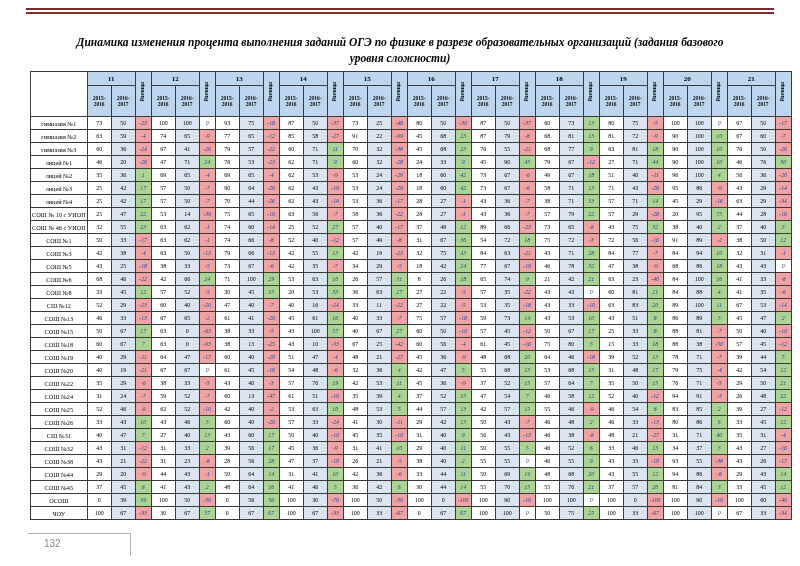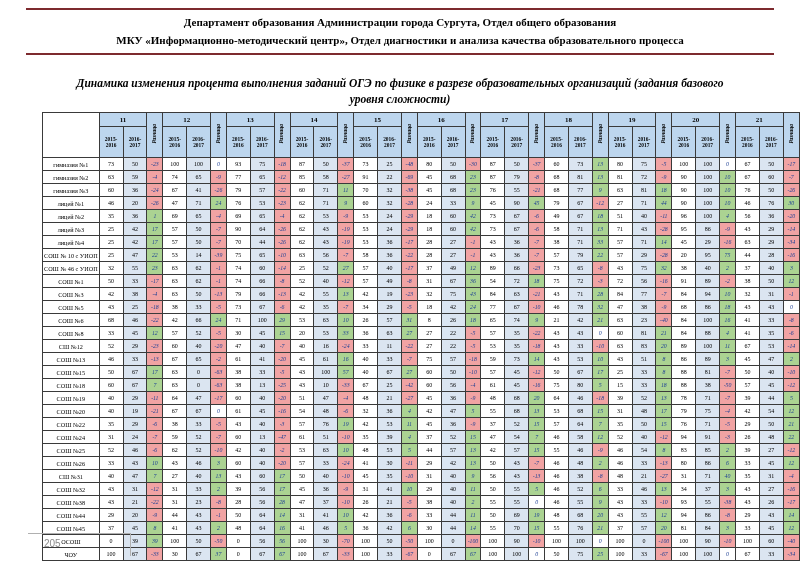--- a/index.html
+++ b/index.html
@@ -3,21 +3,21 @@
 <meta charset="utf-8">
 <style>
   html,body{margin:0;padding:0;overflow:hidden}
   body{width:800px;height:566px;background:#ffffff;position:relative;
        font-family:"Liberation Serif", serif;color:#000}
   .rule{height:2px;background:#7d2a2e;margin:0 26px}
   .rule-top{margin-top:8px}
   .rule-bottom{margin-top:2px}
   .hdr{text-align:center;font-size:11px;font-weight:bold;line-height:1.6;padding:4px 55px 2px}
   .title{text-align:center;font-weight:bold;font-style:italic;font-size:11.5px;line-height:1.4;margin:20px 70px 5px}
-  table{border-collapse:collapse;table-layout:fixed;margin-left:42px}
+  table{border-collapse:collapse;table-layout:fixed;margin-left:30px}
   th,td{border:0.5px solid #3a3a3a;padding:0;text-align:center;overflow:hidden;white-space:nowrap}
   thead th{background:#bdd6ee}
   th.corner{background:#ffffff}
   .task{font-size:7px;font-weight:bold;height:13px}
   .yearhead{font-size:5.4px;font-weight:bold;line-height:1.15;height:30px}
   .diffhead span{writing-mode:vertical-rl;transform:rotate(180deg);display:inline-block;
                  font-size:5.4px;font-weight:bold;font-style:italic;line-height:1}
   tbody th.name{font-size:6.2px;font-weight:normal;height:12px;background:#fff;padding:0 1px}
   tbody td{font-size:6px;height:12px;line-height:12px}
   .y1{background:#ffffff}
@@ -28,24 +28,20 @@
   .zero{background:#ffffff}
   .footer{position:absolute;left:28px;bottom:10px;width:86px;height:18px;
           border-top:1px solid #b0b0b0;border-right:1px solid #b0b0b0;
           color:#8a8a8a;font-size:10px;padding:4px 0 0 16px;font-family:"Liberation Sans",sans-serif}
 </style>
 </head>
 <body>
 
 <div class="page">
   <div class="rule rule-top"></div>
-  <div class="hdr">
-    <div>Департамент образования Администрации города Сургута, Отдел общего образования</div>
-    <div>МКУ «Информационно-методический центр», Отдел диагностики и анализа качества образовательного процесса</div>
-  </div>
   <div class="rule rule-bottom"></div>
 
   <div class="title">Динамика изменения процента выполнения заданий ОГЭ по физике в разрезе образовательных организаций (задания базового уровня сложности)</div>
 
   <table id="tbl">
       <colgroup>
         <col style="width: 54px;">
         <col style="width: 24px;">
         <col style="width: 24px;">
         <col style="width: 16px;">
@@ -1244,14 +1240,14 @@
           <td class="y1">100</td>
           <td class="y2">100</td>
           <td class="diff zero">0</td>
           <td class="y1">67</td>
           <td class="y2">33</td>
           <td class="diff neg">-34</td>
         </tr>
       </tbody>
     </table>
 
-  <div class="footer">205</div>
+  <div class="footer">132</div>
 </div>
 
 </body></html>

